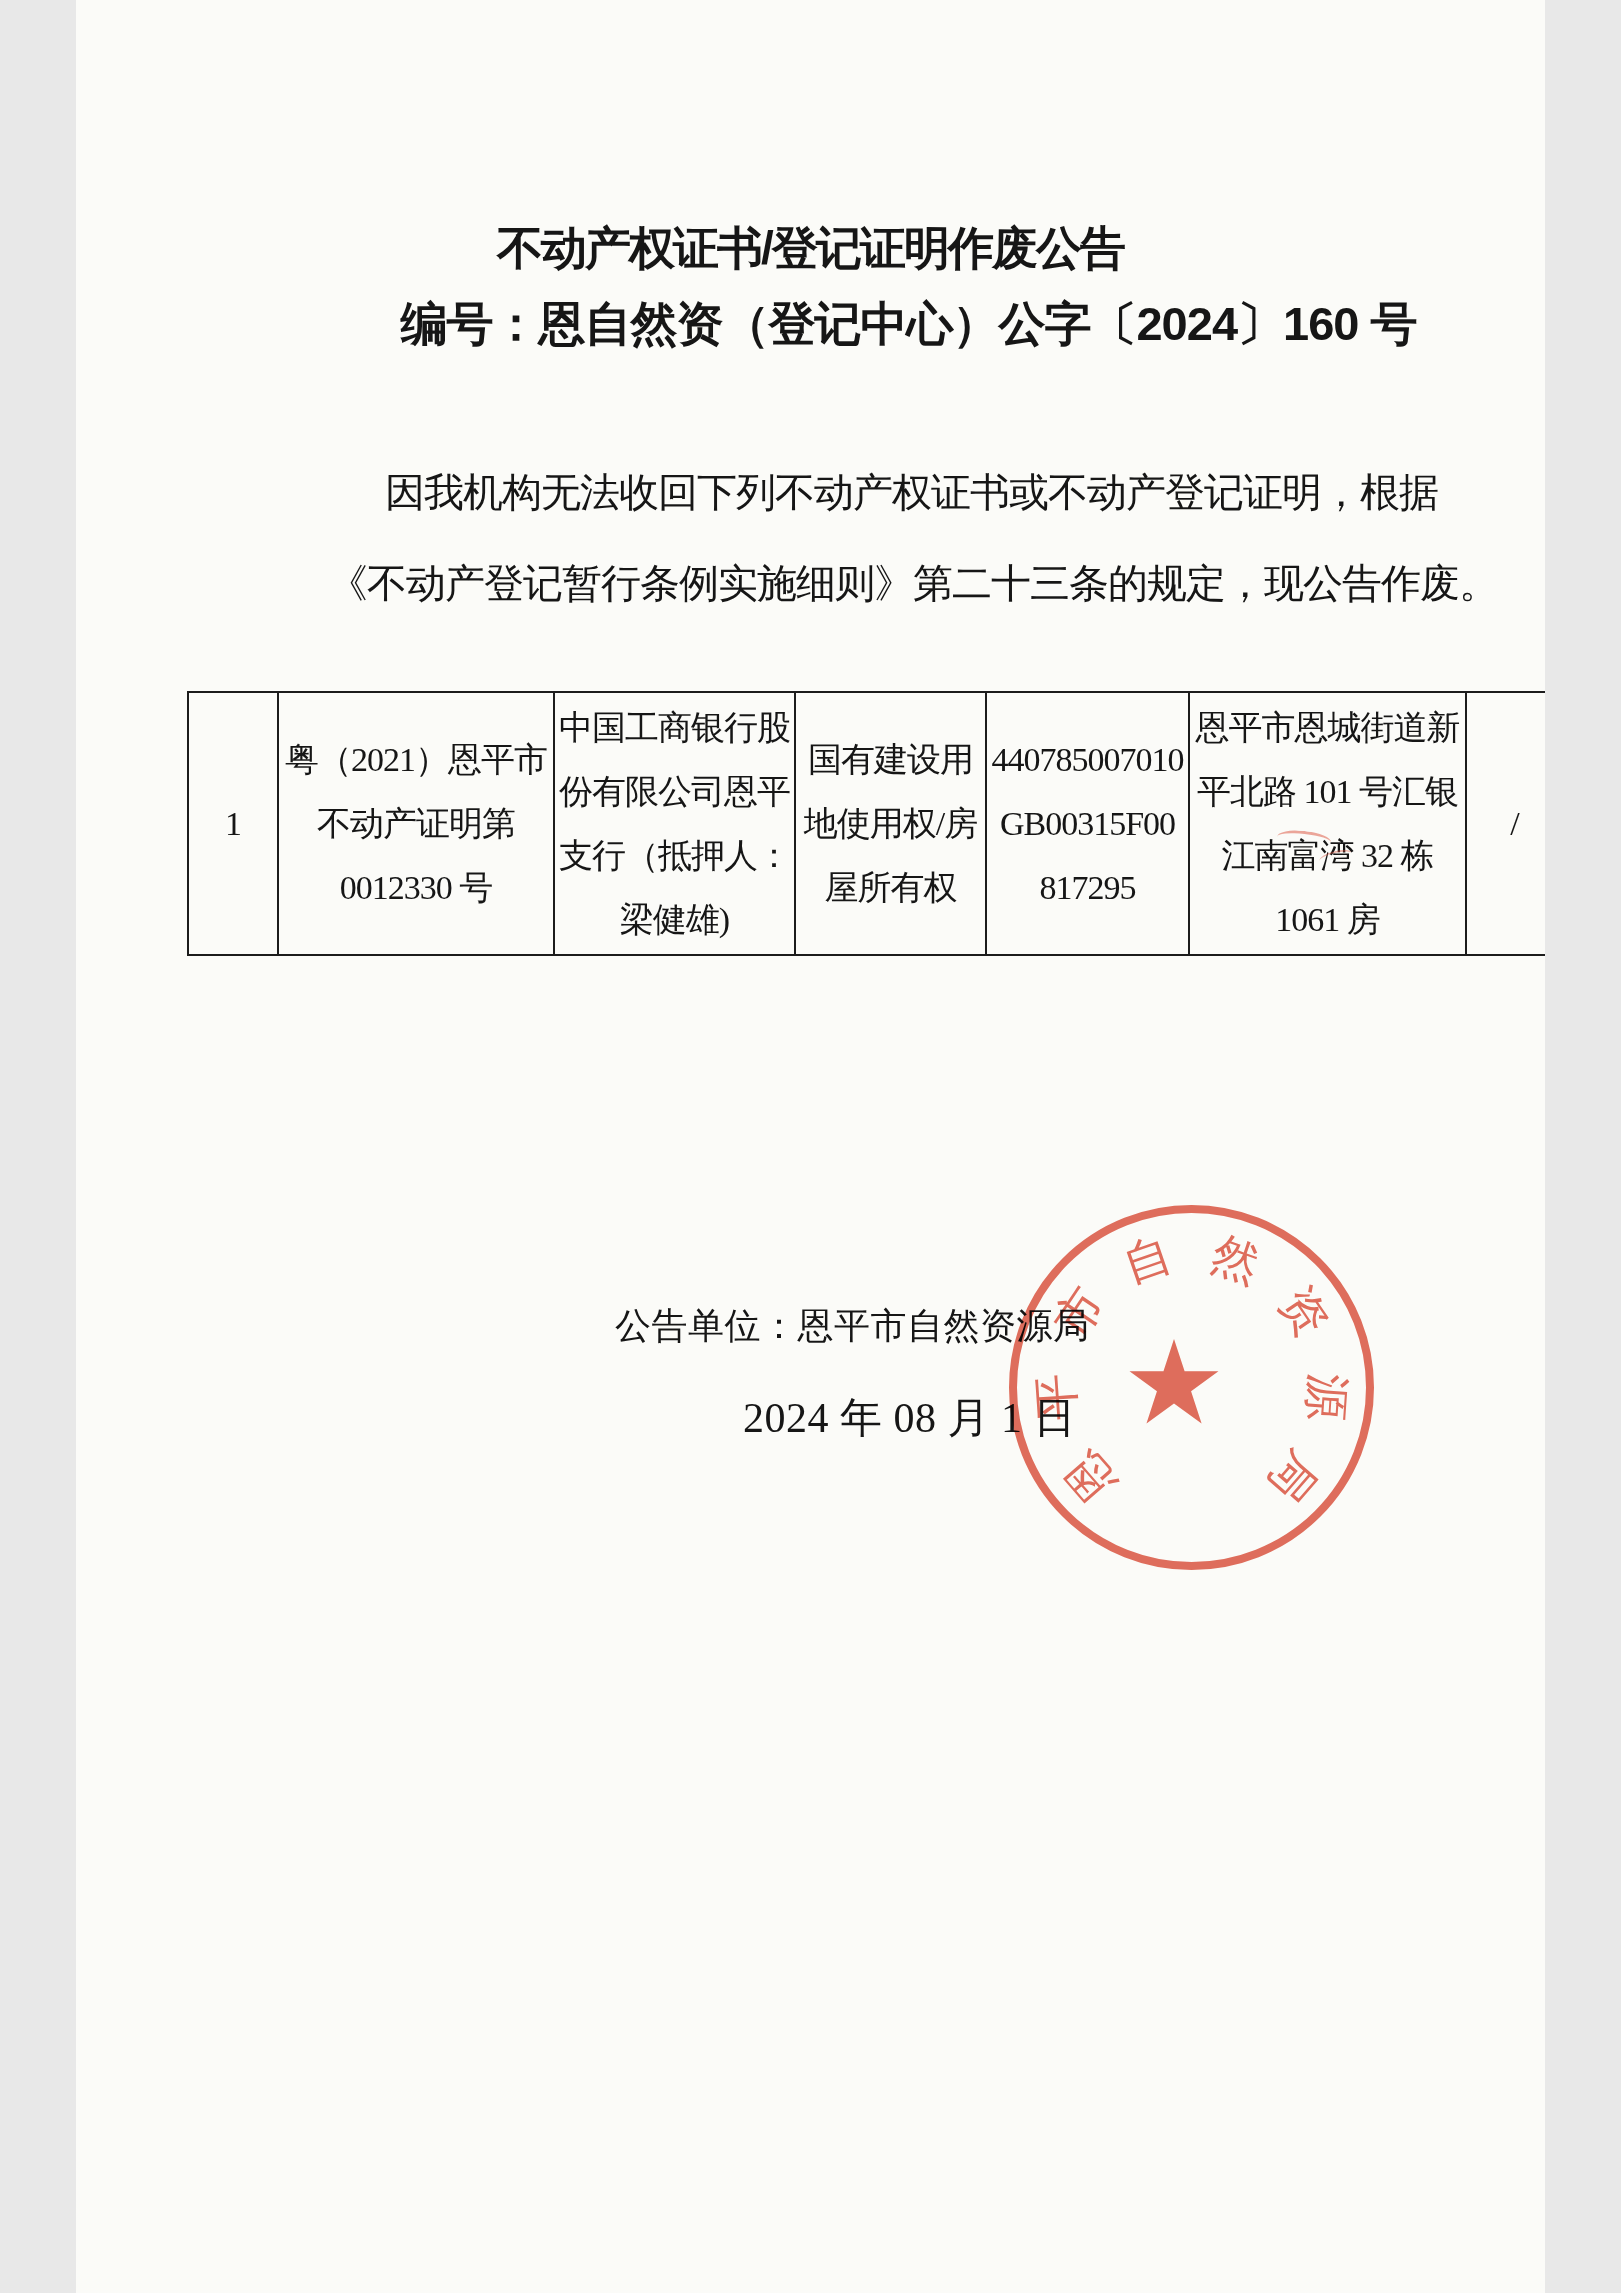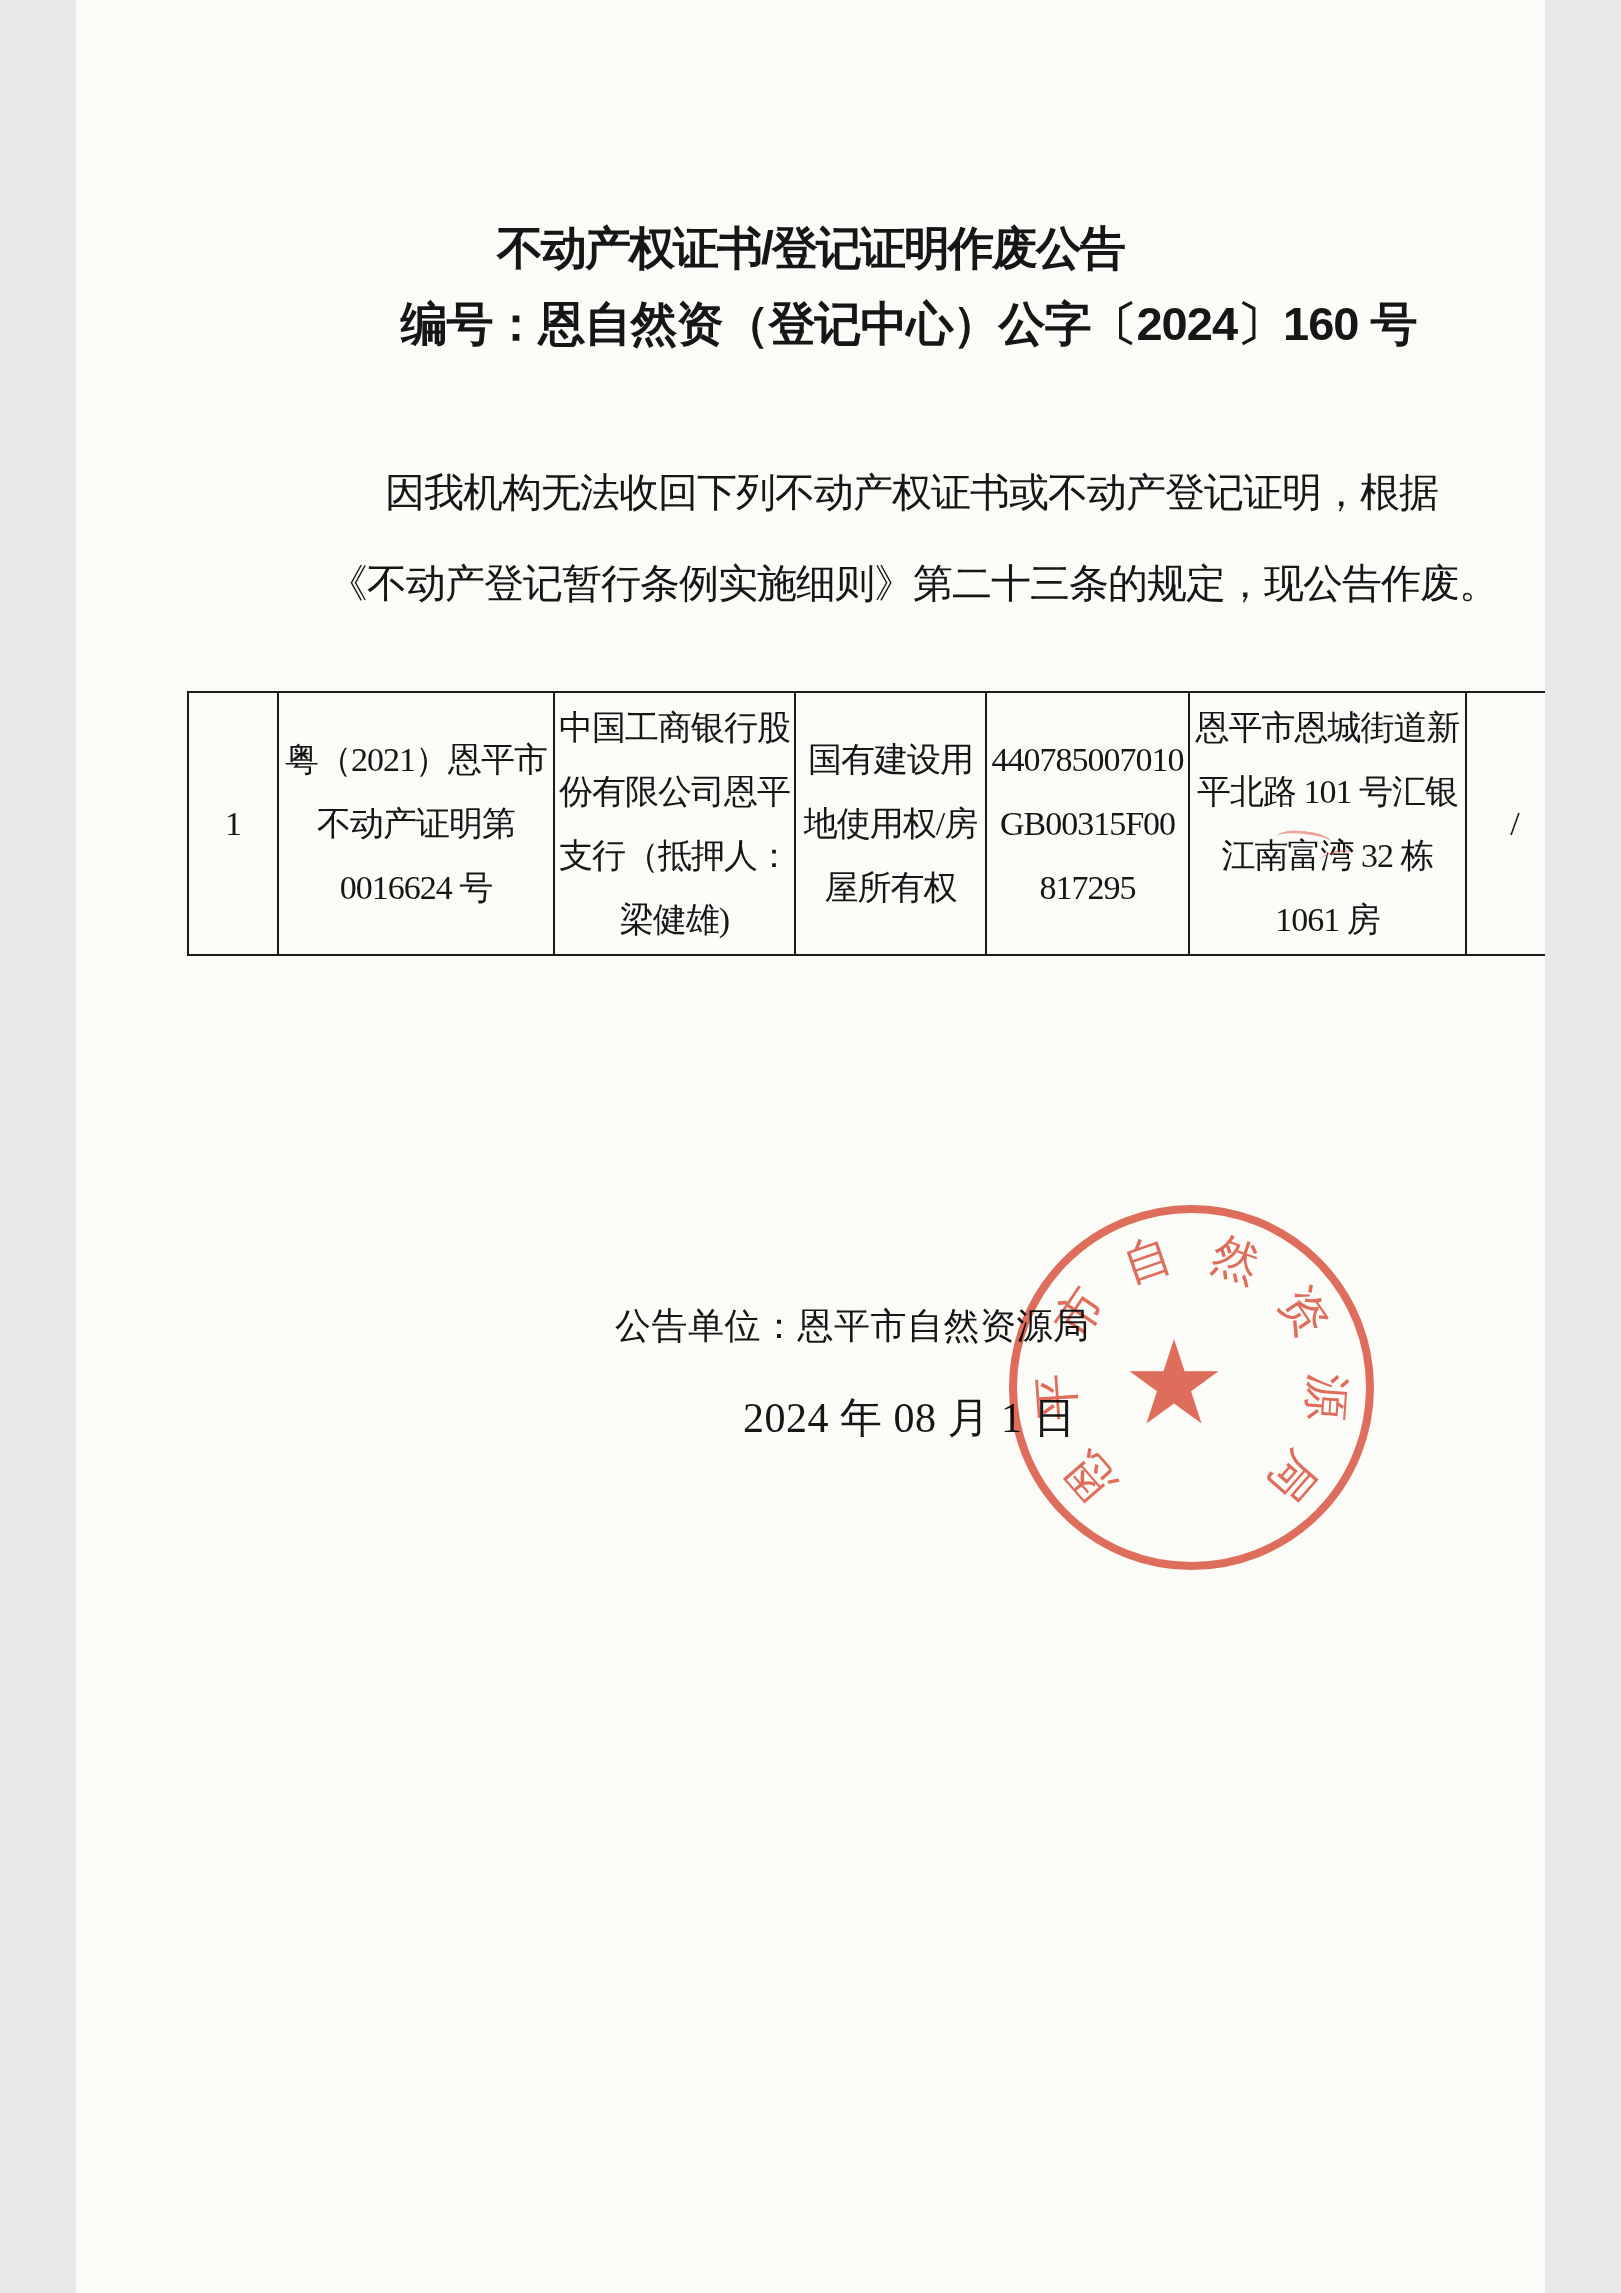--- a/index.html
+++ b/index.html
@@ -120,21 +120,21 @@
         <col class="c-type">
       <col class="c-unit">
         <col class="c-loc">
         <col class="c-note">
     </colgroup>
     <tbody>
     <tr class="data-row">
       <td>1</td>
       <td>粤（2021）恩平市
 不动产证明第
-0016624 号</td>
+0012330 号</td>
       <td>中国工商银行股
 份有限公司恩平
 支行（抵押人：
 梁健雄)</td>
       <td>国有建设用
 地使用权/房
 屋所有权</td>
       <td>440785007010
 GB00315F00
 817295</td>

